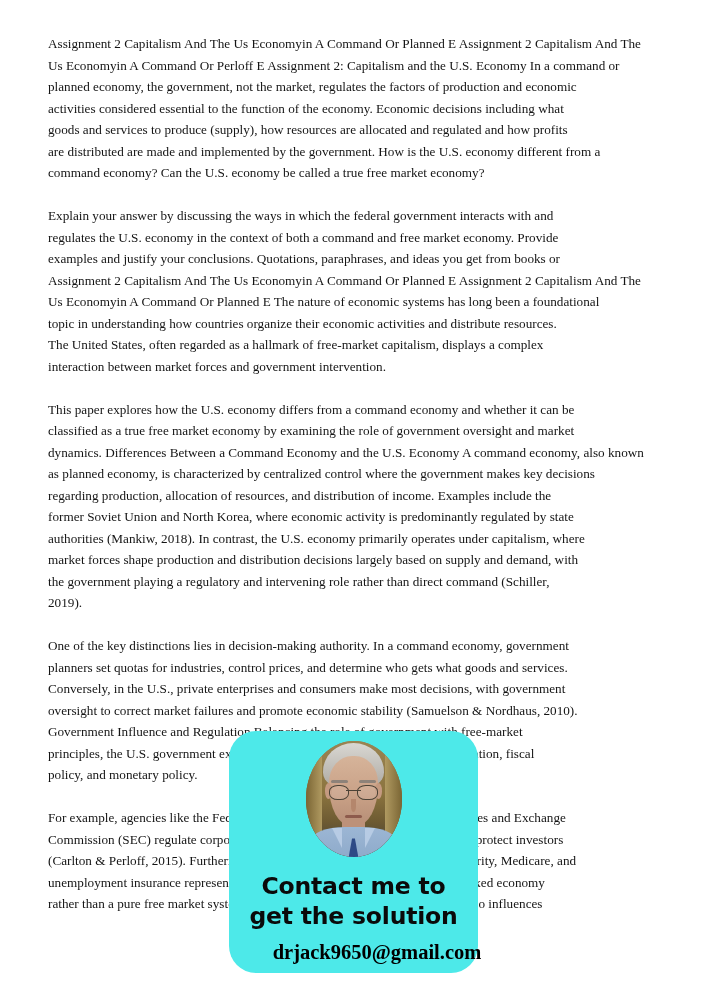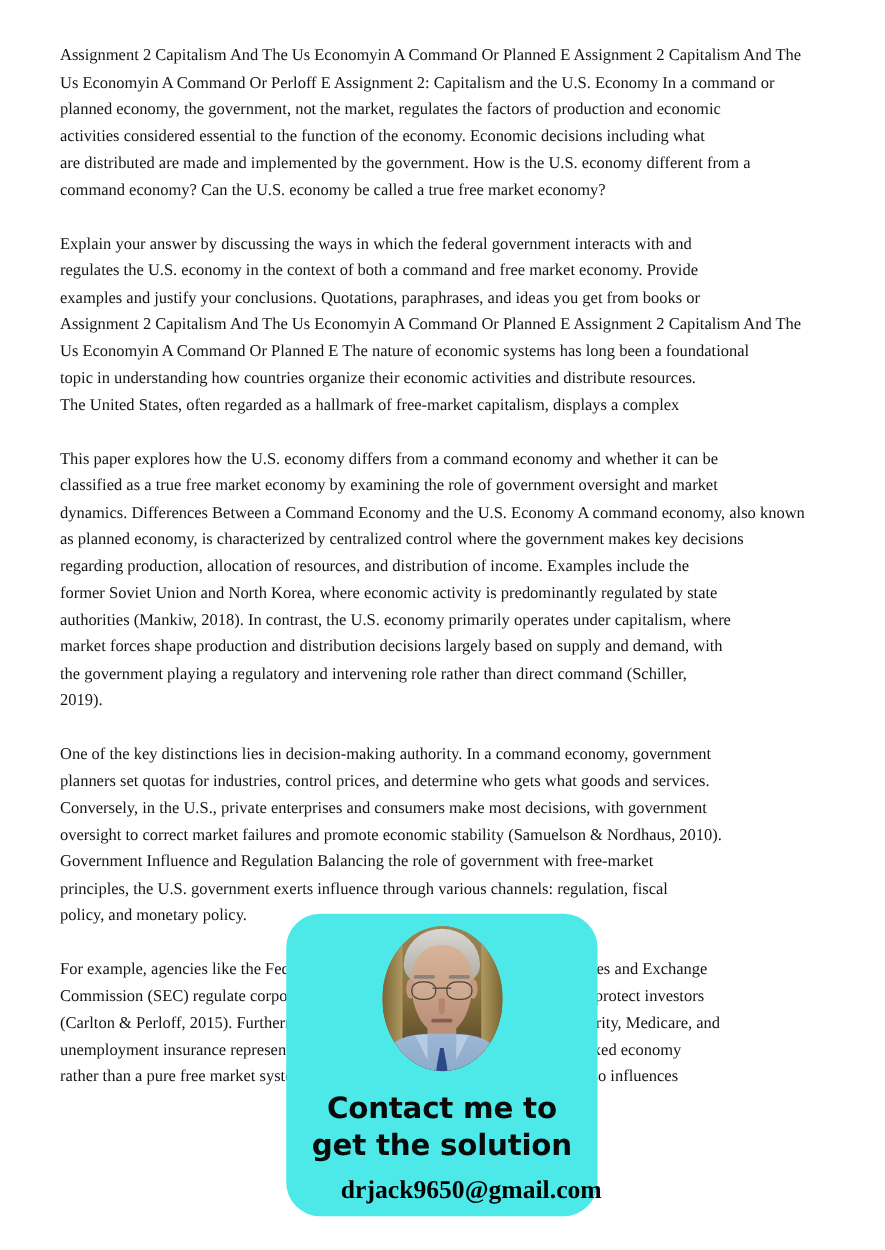--- a/index.html
+++ b/index.html
@@ -251,32 +251,34 @@
 
 <div id="page">
 
   <div id="doc-body">
 
     <div class="para">
       <span class="line">Assignment 2 Capitalism And The Us Economyin A Command Or Planned E Assignment 2 Capitalism And The</span>
       <span class="line">Us Economyin A Command Or Perloff E Assignment 2: Capitalism and the U.S. Economy In a command or</span>
       <span class="line">planned economy, the government, not the market, regulates the factors of production and economic</span>
       <span class="line">activities considered essential to the function of the economy. Economic decisions including what</span>
+      <span class="line">goods and services to produce (supply), how resources are allocated and regulated and how profits</span>
       <span class="line">are distributed are made and implemented by the government. How is the U.S. economy different from a</span>
       <span class="line">command economy? Can the U.S. economy be called a true free market economy?</span>
     </div>
 
     <div class="para">
       <span class="line">Explain your answer by discussing the ways in which the federal government interacts with and</span>
       <span class="line">regulates the U.S. economy in the context of both a command and free market economy. Provide</span>
       <span class="line">examples and justify your conclusions. Quotations, paraphrases, and ideas you get from books or</span>
       <span class="line">Assignment 2 Capitalism And The Us Economyin A Command Or Planned E Assignment 2 Capitalism And The</span>
       <span class="line">Us Economyin A Command Or Planned E The nature of economic systems has long been a foundational</span>
       <span class="line">topic in understanding how countries organize their economic activities and distribute resources.</span>
       <span class="line">The United States, often regarded as a hallmark of free-market capitalism, displays a complex</span>
+      <span class="line">interaction between market forces and government intervention.</span>
     </div>
 
     <div class="para">
       <span class="line">This paper explores how the U.S. economy differs from a command economy and whether it can be</span>
       <span class="line">classified as a true free market economy by examining the role of government oversight and market</span>
       <span class="line">dynamics. Differences Between a Command Economy and the U.S. Economy A command economy, also known</span>
       <span class="line">as planned economy, is characterized by centralized control where the government makes key decisions</span>
       <span class="line">regarding production, allocation of resources, and distribution of income. Examples include the</span>
       <span class="line">former Soviet Union and North Korea, where economic activity is predominantly regulated by state</span>
       <span class="line">authorities (Mankiw, 2018). In contrast, the U.S. economy primarily operates under capitalism, where</span>

